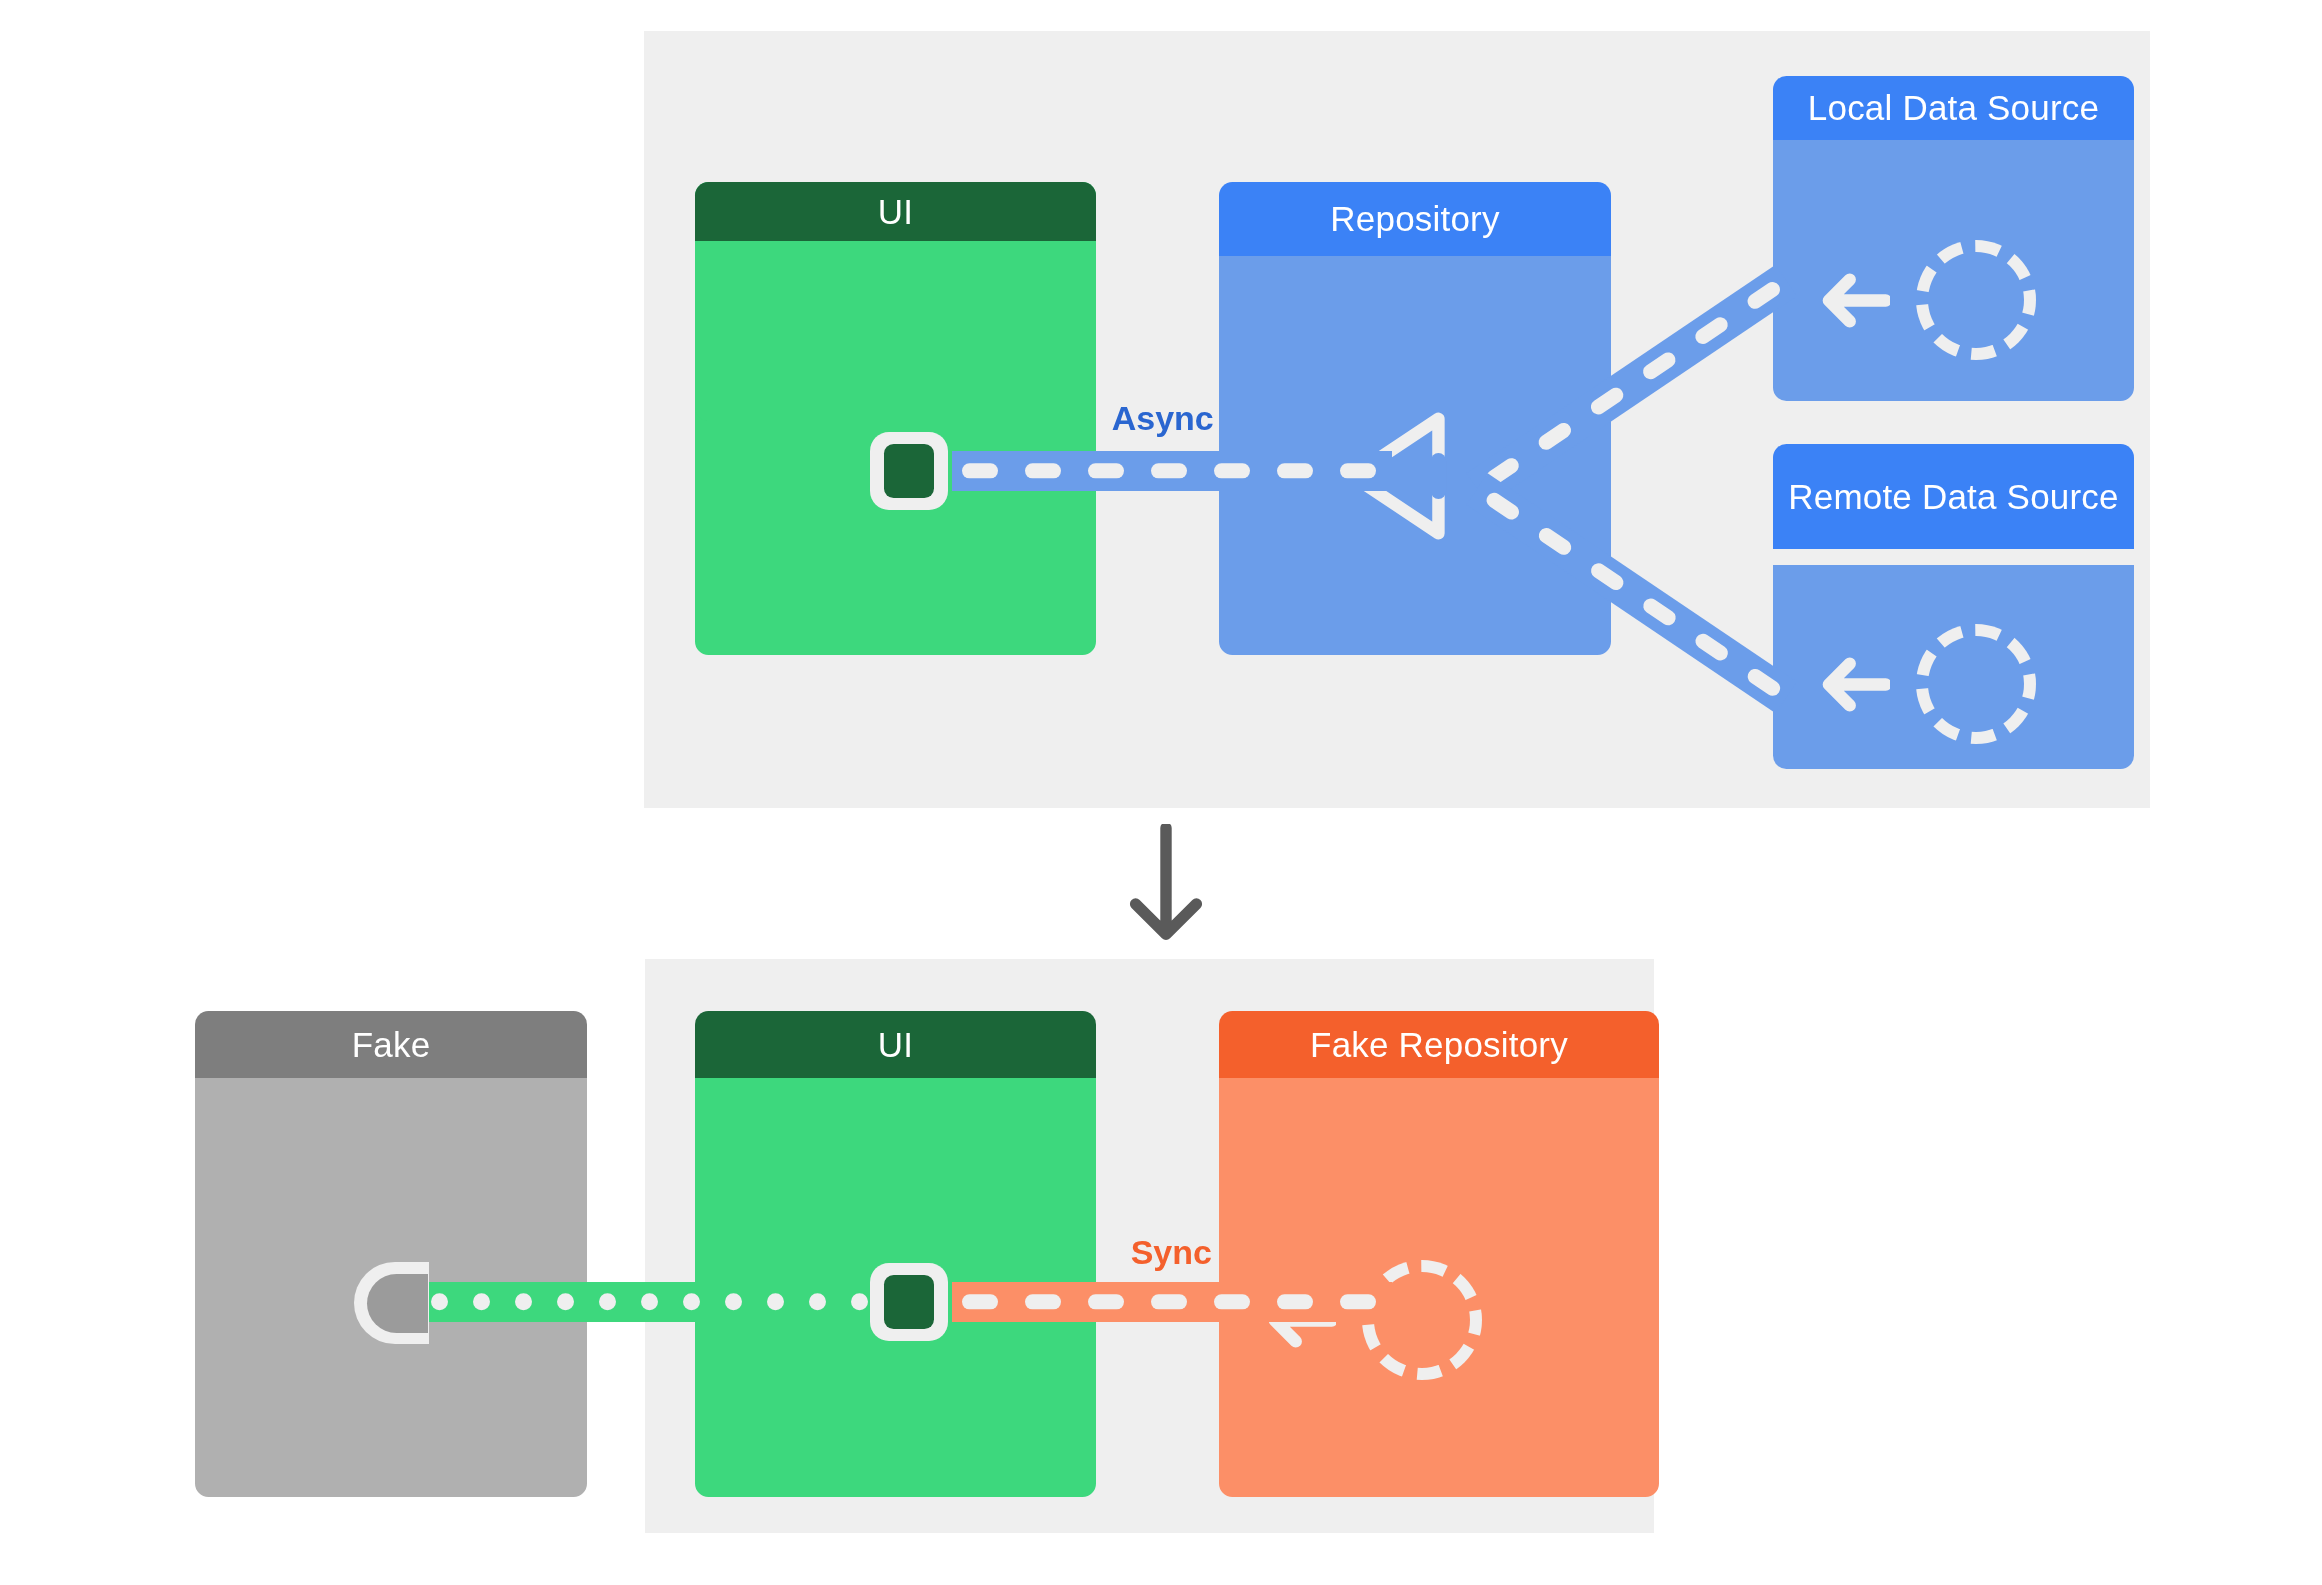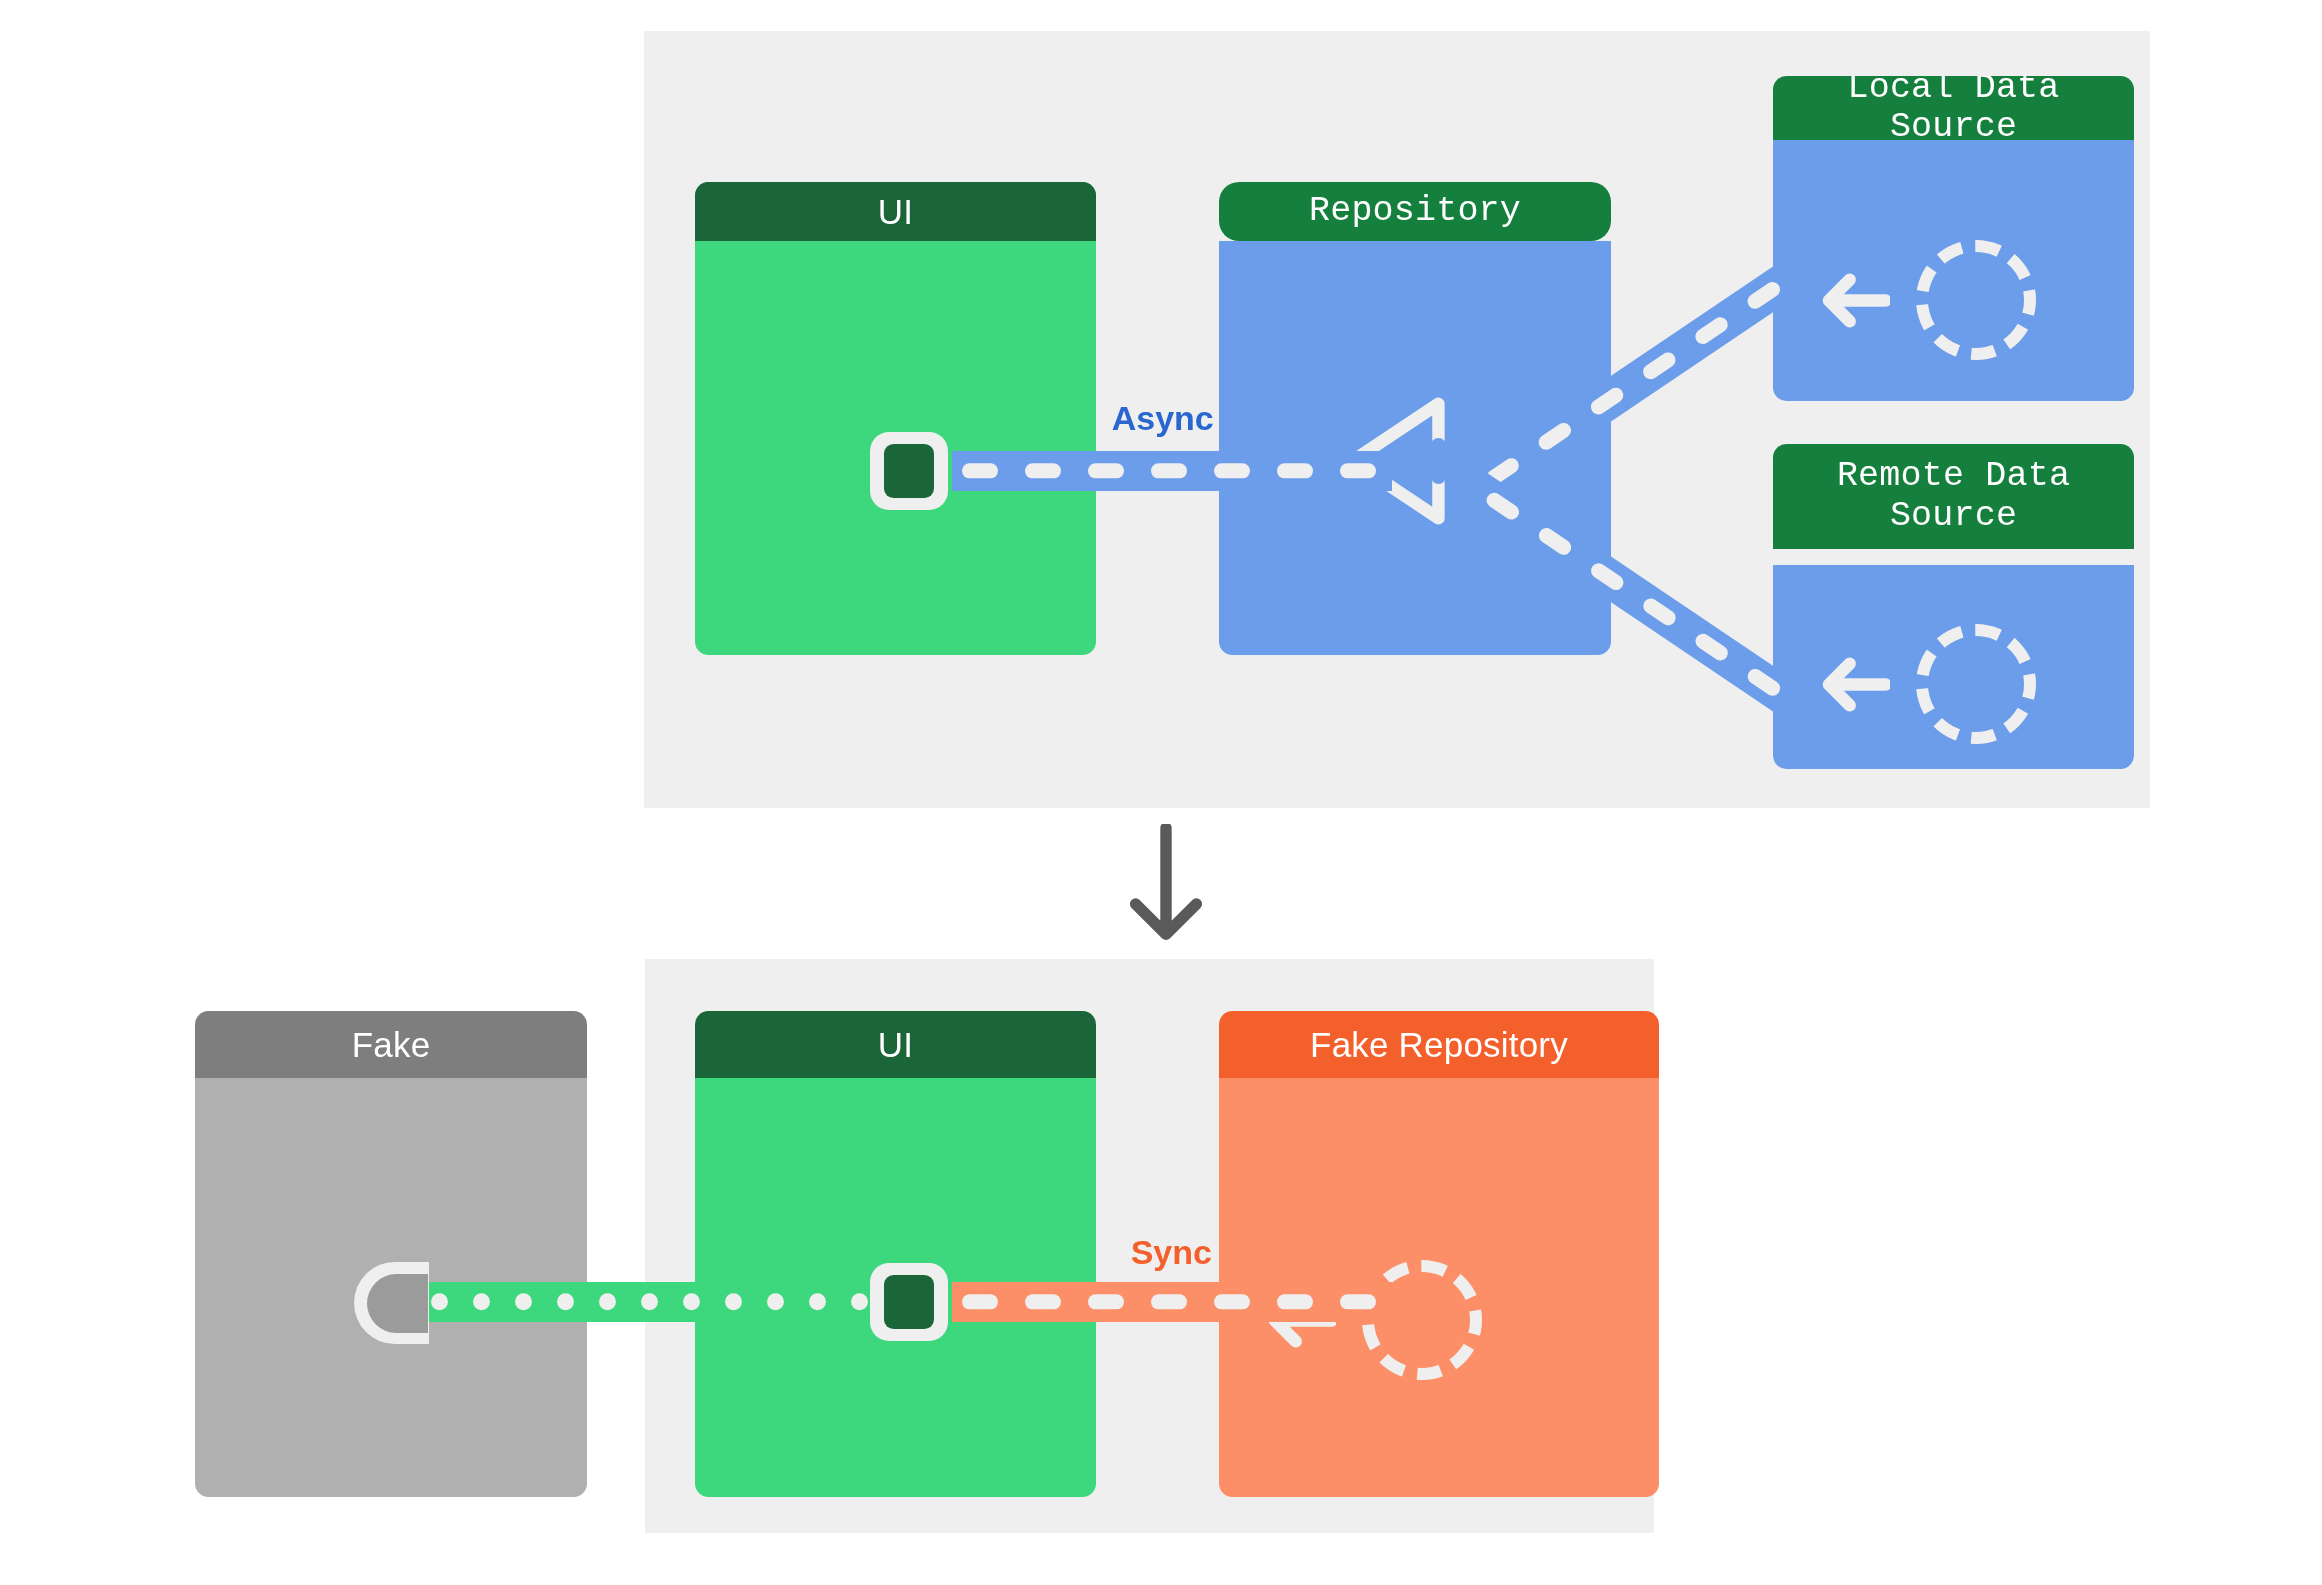--- a/index.html
+++ b/index.html
@@ -43,34 +43,34 @@
     letter-spacing: 0.2px;
     padding: 0 9.6px;
     box-sizing: border-box;
     flex: none;
   }
   .box-body { flex: 1 1 auto; position: relative; }
 
   
   .t-green  .box-header { background: #1B6638; }
   .t-green  .box-body   { background: #3DD87D; }
-  .t-blue   .box-header { background: #15803d; font-family: Liberation Mono, monospace; }
+  .t-blue   .box-header { background: #3b82f6; }
   .t-blue   .box-body   { background: #6B9DEA; }
   .t-orange .box-header { background: #F4602C; }
   .t-orange .box-body   { background: #FC8F67; }
   .t-gray   .box-header { background: #7E7E7E; }
   .t-gray   .box-body   { background: #B0B0B0; }
 
   
   #box-ui-top   { left: 695px;  top: 182px; width: 401px; height: 239px; }
   #box-ui-top   .box-header { height: 59px; }
   #box-ui-top-fill { position:absolute; left:695px; top:182px; width:401px; height:473px;
                      border-radius:13.4px; background:#3DD87D; }
   #box-repo     { left: 1219px; top: 182px; width: 392px; height: 473px; }
-  #box-repo     .box-header { height: 59px; border-radius: 20px; }
+  #box-repo     .box-header { height: 74px; }
   #box-local    { left: 1773px; top: 76px;  width: 361px; height: 325px; }
   #box-local    .box-header { height: 64px; }
   #box-remote   { left: 1773px; top: 444px; width: 361px; height: 325px; gap: 16px; }
   #box-remote   .box-header { height: 105px; }
 
   
   #box-test     { left: 195px;  top: 1011px; width: 392px; height: 486px; }
   #box-test     .box-header { height: 67px; }
   #box-ui-bot   { left: 695px;  top: 1011px; width: 401px; height: 486px; }
   #box-ui-bot   .box-header { height: 67px; }

